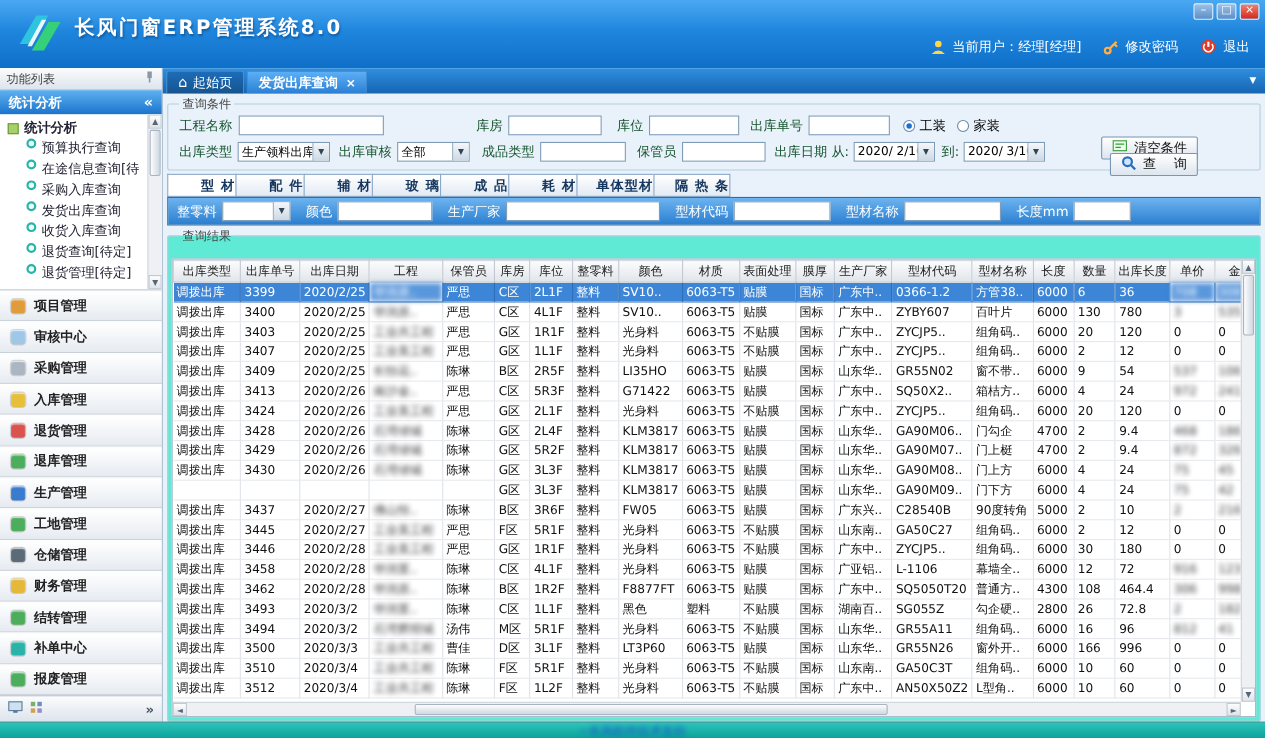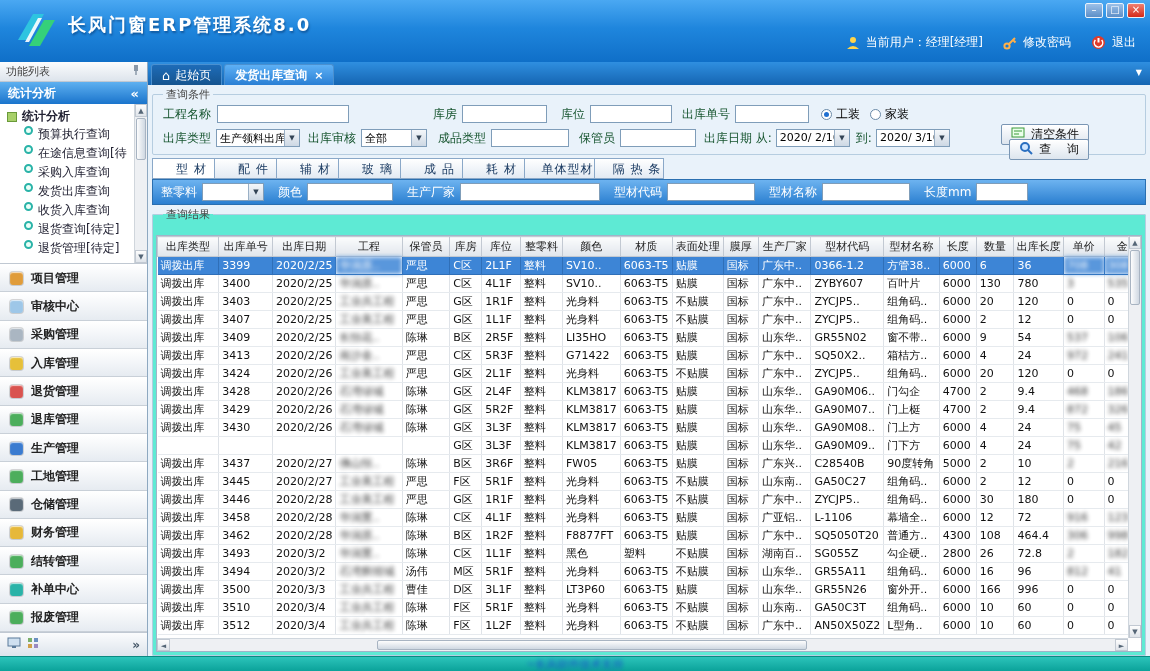--- a/index.html
+++ b/index.html
@@ -74,21 +74,21 @@
   .radio { width:11px; height:11px; border-radius:50%; border:1px solid #6a8aa8; background:#fff; display:inline-block; }
   .radio.checked { position:relative; }
   .radio.checked::after { content:""; position:absolute; left:2px; top:2px; width:5px; height:5px; border-radius:50%; background:#1f6fd0; }
   .btn3d { position:absolute; right:56px; height:21px; display:inline-flex; align-items:center; gap:6px; padding:0 9px;
     border:1px solid #7a96b4; border-radius:2px; background:linear-gradient(#ffffff,#dde5ee); font-size:12px; color:#111;
     box-shadow:inset 0 1px 0 #fff; font-family:inherit; }
   .btn-clear { top:22px; }
   .btn-search { top:37px; letter-spacing:6px; padding-right:3px; }
 
   .mat-tabs { display:flex; margin:3px 0 0; }
-  .mtab { width:62px; height:21px; line-height:20px; text-align:center; font-weight:normal; color:#15365e;
+  .mtab { width:62px; height:21px; line-height:20px; text-align:right; font-weight:bold; color:#15365e;
     border:1px solid #8aa8c8; border-right:none; background:linear-gradient(#ffffff,#e2eaf3); letter-spacing:1px;padding-left:16px; }
   .mtab:last-child { border-right:1px solid #8aa8c8; }
   .mtab.wide { width:70px; }
   .mtab.on { background:#fff; }
 
   .filter-bar { height:26px; background:linear-gradient(#6db3f0,#2b7fd0); border:1px solid #2a6fb0;
     display:flex; align-items:center; padding:0 8px; color:#fff; white-space:nowrap; }
   .filter-bar .ql { color:#fff; }
 
   fieldset.results { flex:1; margin-top:2px; min-height:0; background:#5eead4; }

